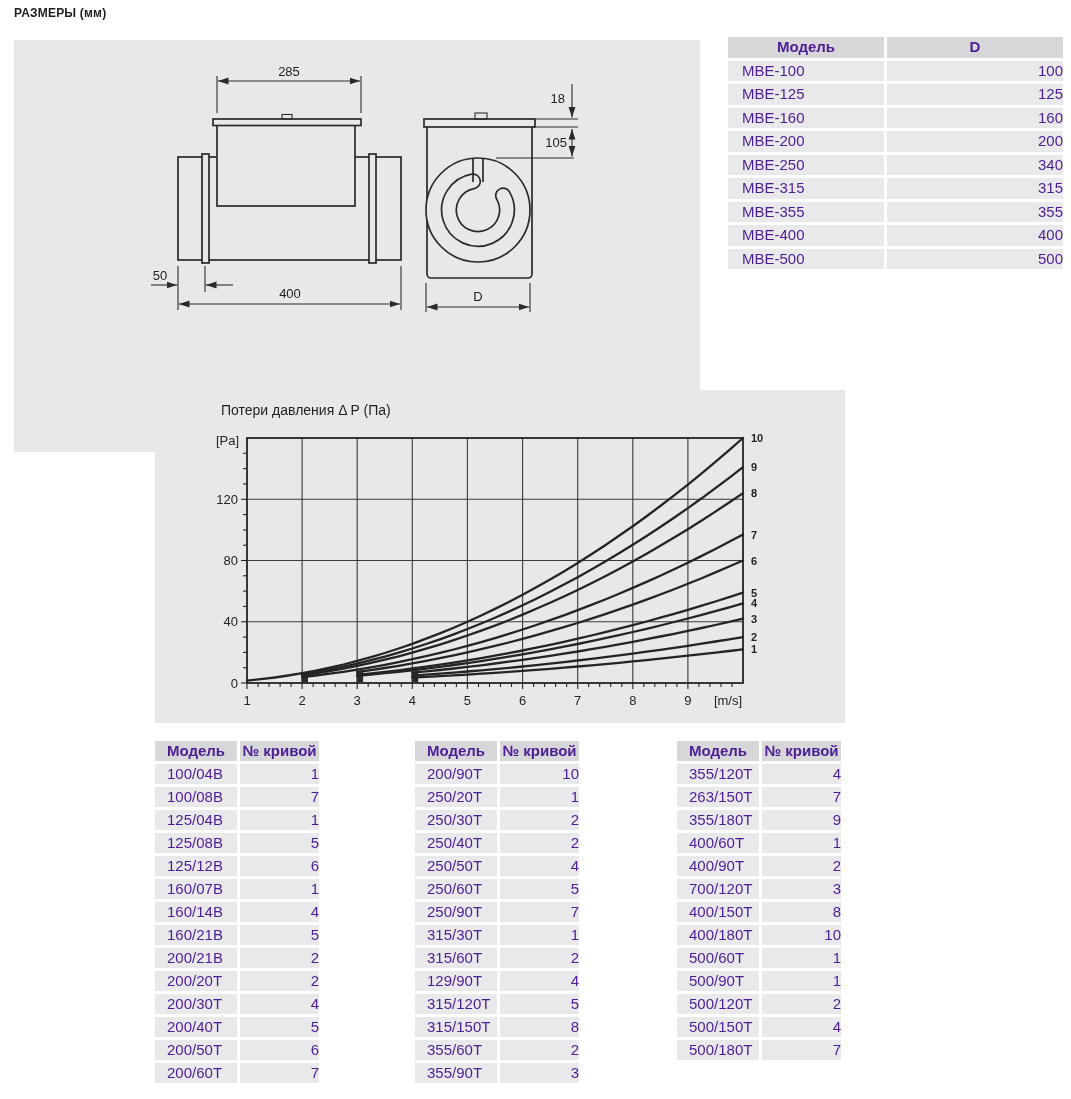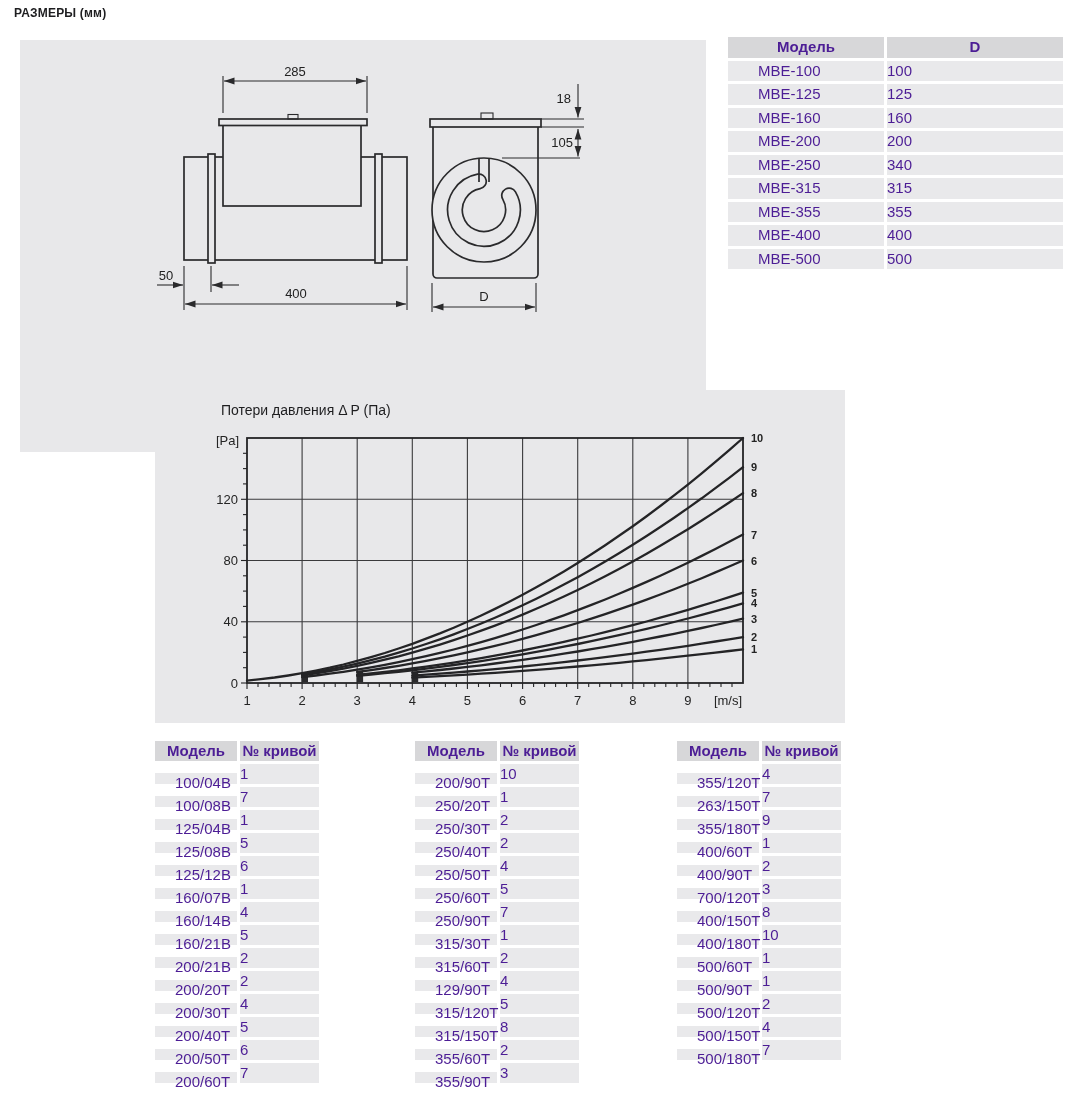--- a/index.html
+++ b/index.html
@@ -1,20 +1,20 @@
 <!DOCTYPE html>
 <html><head>
 <meta charset="utf-8">
 <style>
   html,body{margin:0;padding:0;background:#ffffff;}
   .page{position:relative;width:1071px;height:1099px;background:#fff;
         font-family:"Liberation Sans",sans-serif;color:#232325;overflow:hidden;}
   .page-title{position:absolute;left:14px;top:6px;font-size:12px;font-weight:bold;color:#1e1e20;letter-spacing:.2px;}
   .panel{position:absolute;background:#e8e8ea;}
-  .drawing-panel{left:14px;top:40px;width:686px;height:412px;margin-left:6px;}
+  .drawing-panel{left:14px;top:40px;width:686px;height:412px;}
   .chart-panel{left:155px;top:390px;width:690px;height:333px;}
   .chart-title{position:absolute;left:66px;top:12px;font-size:14px;font-weight:normal;color:#1e1e20;}
   .chart-svg-wrap{position:absolute;left:0;top:0;}
   
   .ln{stroke:#2a2a2c;stroke-width:1.7;fill:none;}
   .fillp{fill:#e8e8ea;}
   .thin{stroke:#2a2a2c;stroke-width:1.1;fill:none;}
   .dim{font-size:13px;fill:#222;text-anchor:middle;}
   .de{text-anchor:end;}
   
@@ -30,23 +30,23 @@
   .data-table{position:absolute;display:grid;gap:3px 3px;font-size:15px;color:#4c1d95;}
   .model-table{left:728px;top:37px;grid-template-columns:156px 176px;grid-auto-rows:20.5px;}
   .curve-table{grid-template-columns:82px 79px;grid-auto-rows:20px;}
   .ct-a{left:155px;top:741px;}
   .ct-b{left:415px;top:741px;}
   .ct-c{left:677px;top:741px;}
   .data-table .th{background:#d7d7d9;font-weight:bold;text-align:center;line-height:20.5px;}
   .data-table .td{background:#e9e9eb;line-height:20.5px;}
   .curve-table .th{line-height:20px;}
   .curve-table .td{line-height:20px;}
-  .data-table .td.c0{text-align:left;padding-left:30px;}
-  .curve-table .td.c0{padding-left:20px;margin-top:9px;}
-  .data-table .td.c1{text-align:left;}
+  .data-table .td.c0{text-align:left;padding-left:14px;}
+  .curve-table .td.c0{padding-left:12px;}
+  .data-table .td.c1{text-align:right;}
 </style>
 </head>
 <body>
 
 <div class="page">
 
   <div class="page-title">РАЗМЕРЫ (мм)</div>
 
   <div class="panel drawing-panel">
     <svg width="686" height="331" viewBox="0 0 686 331">

